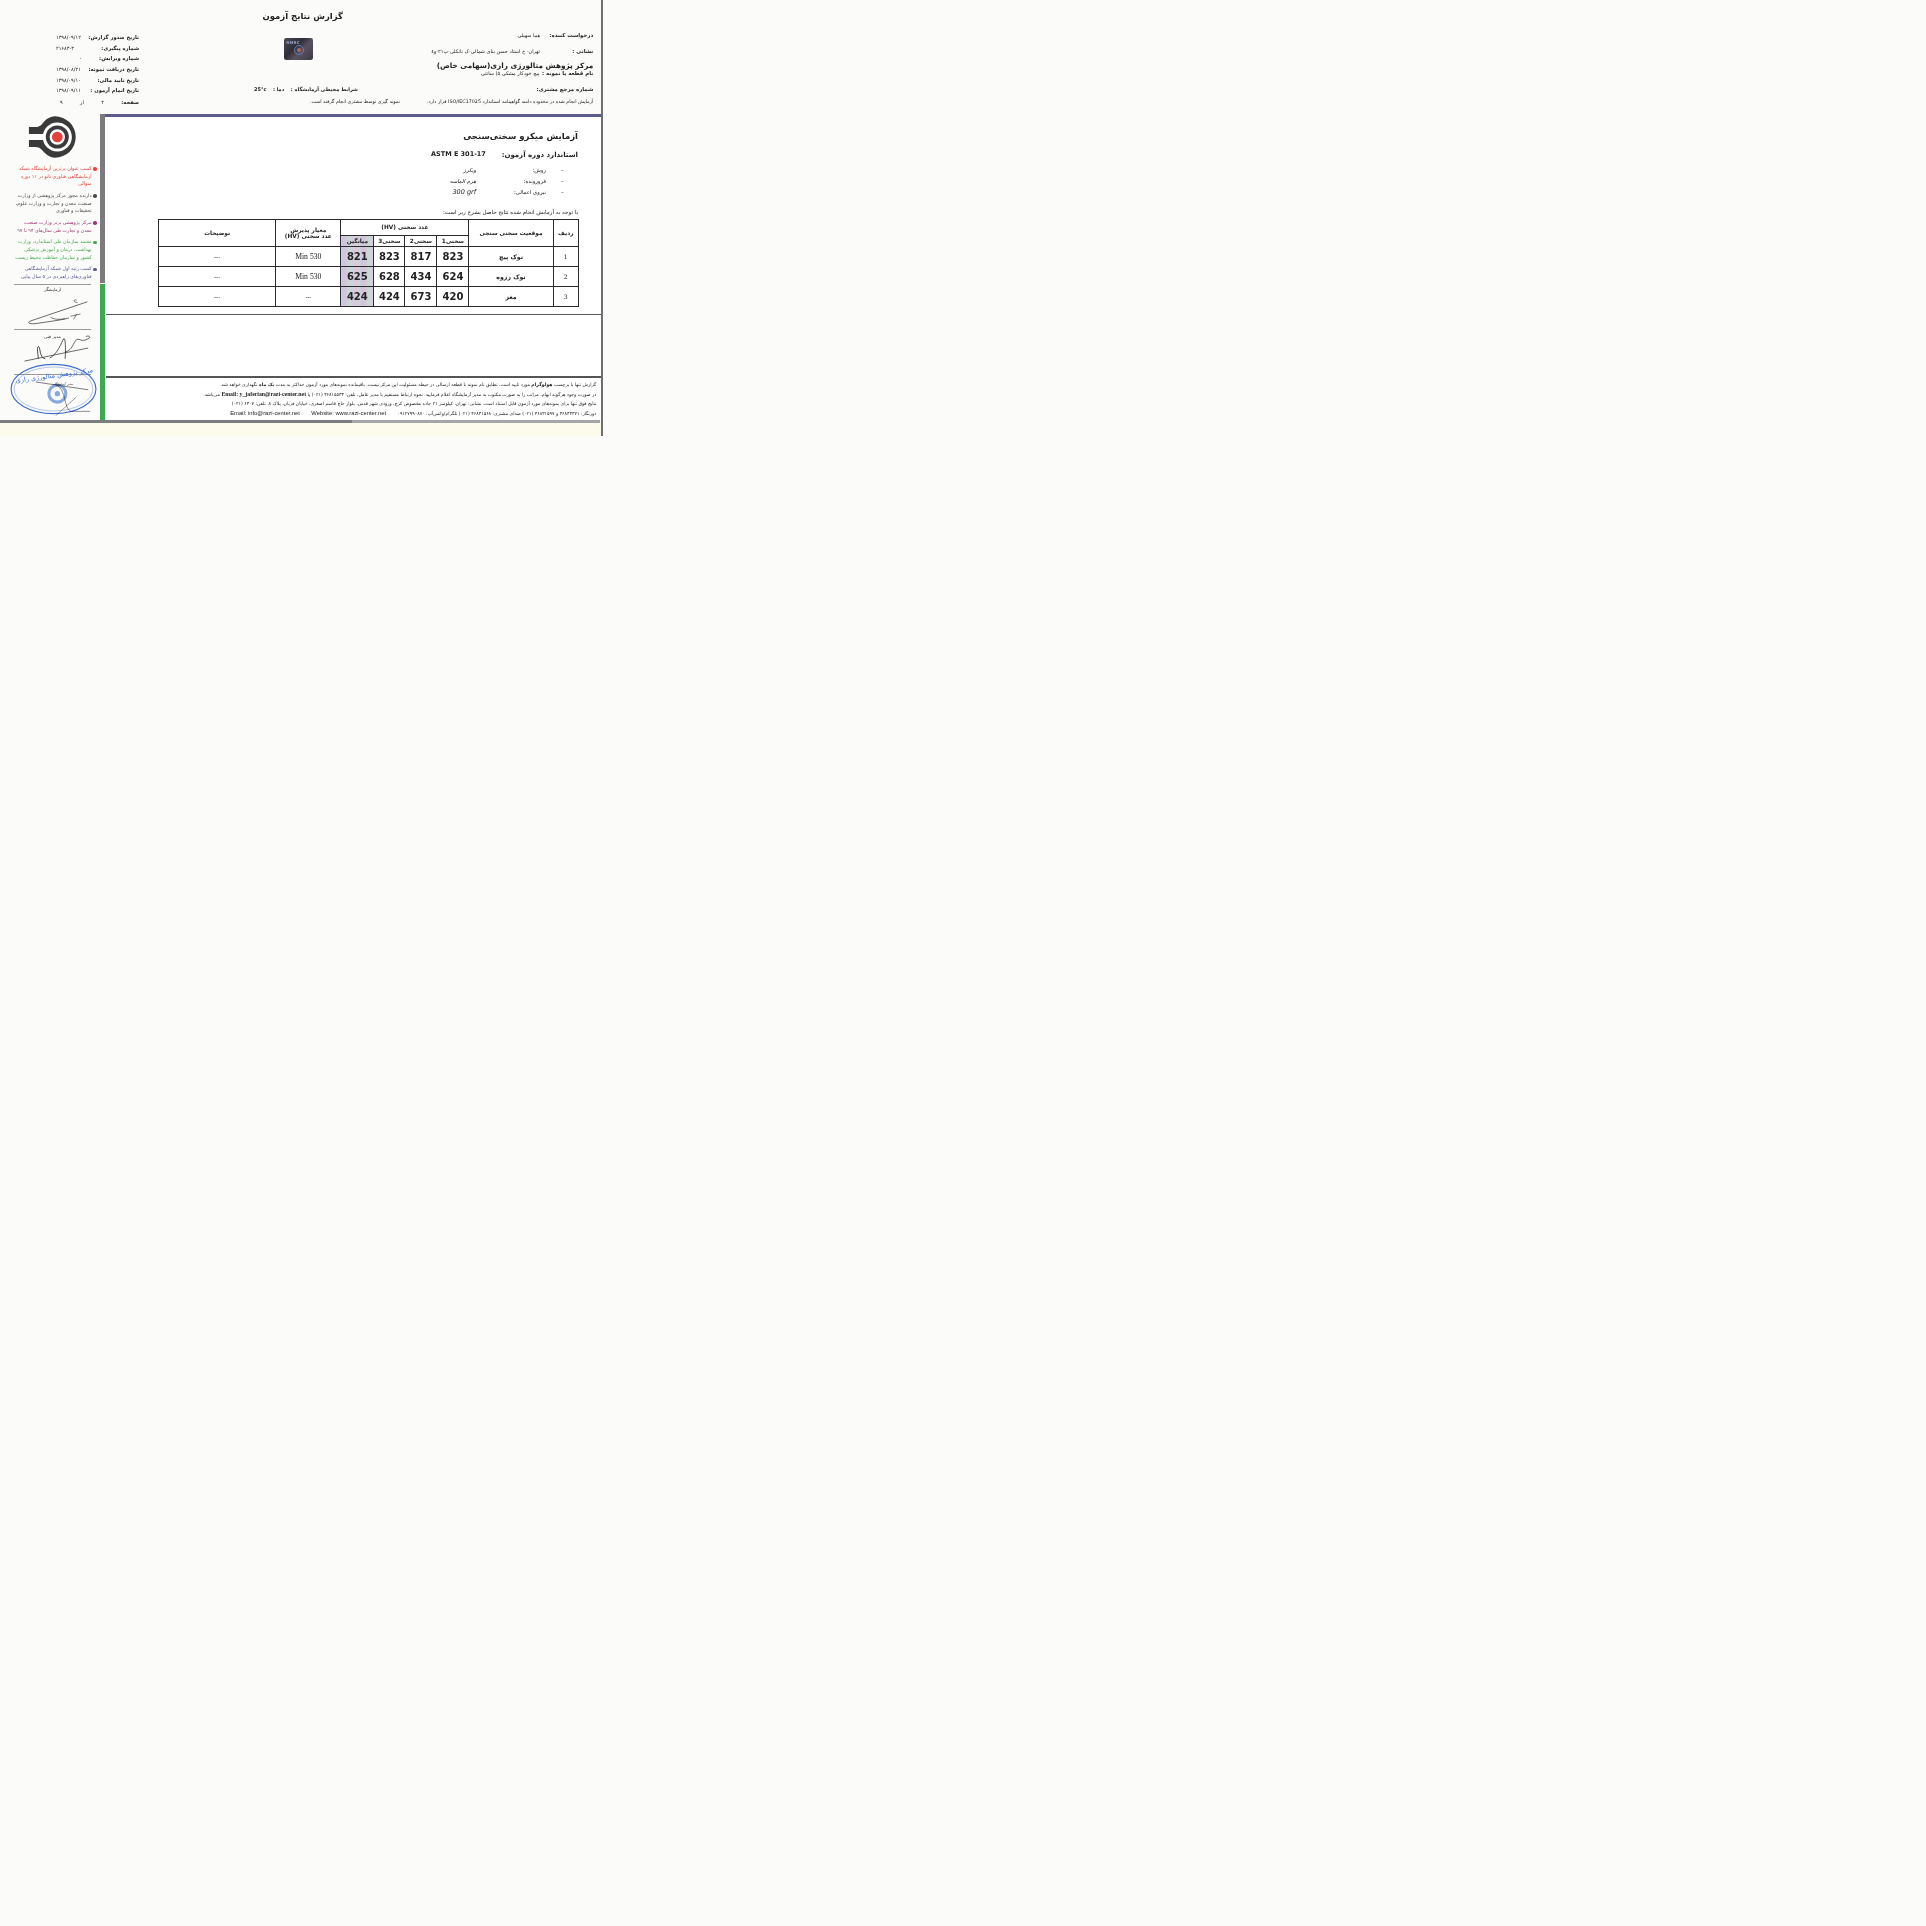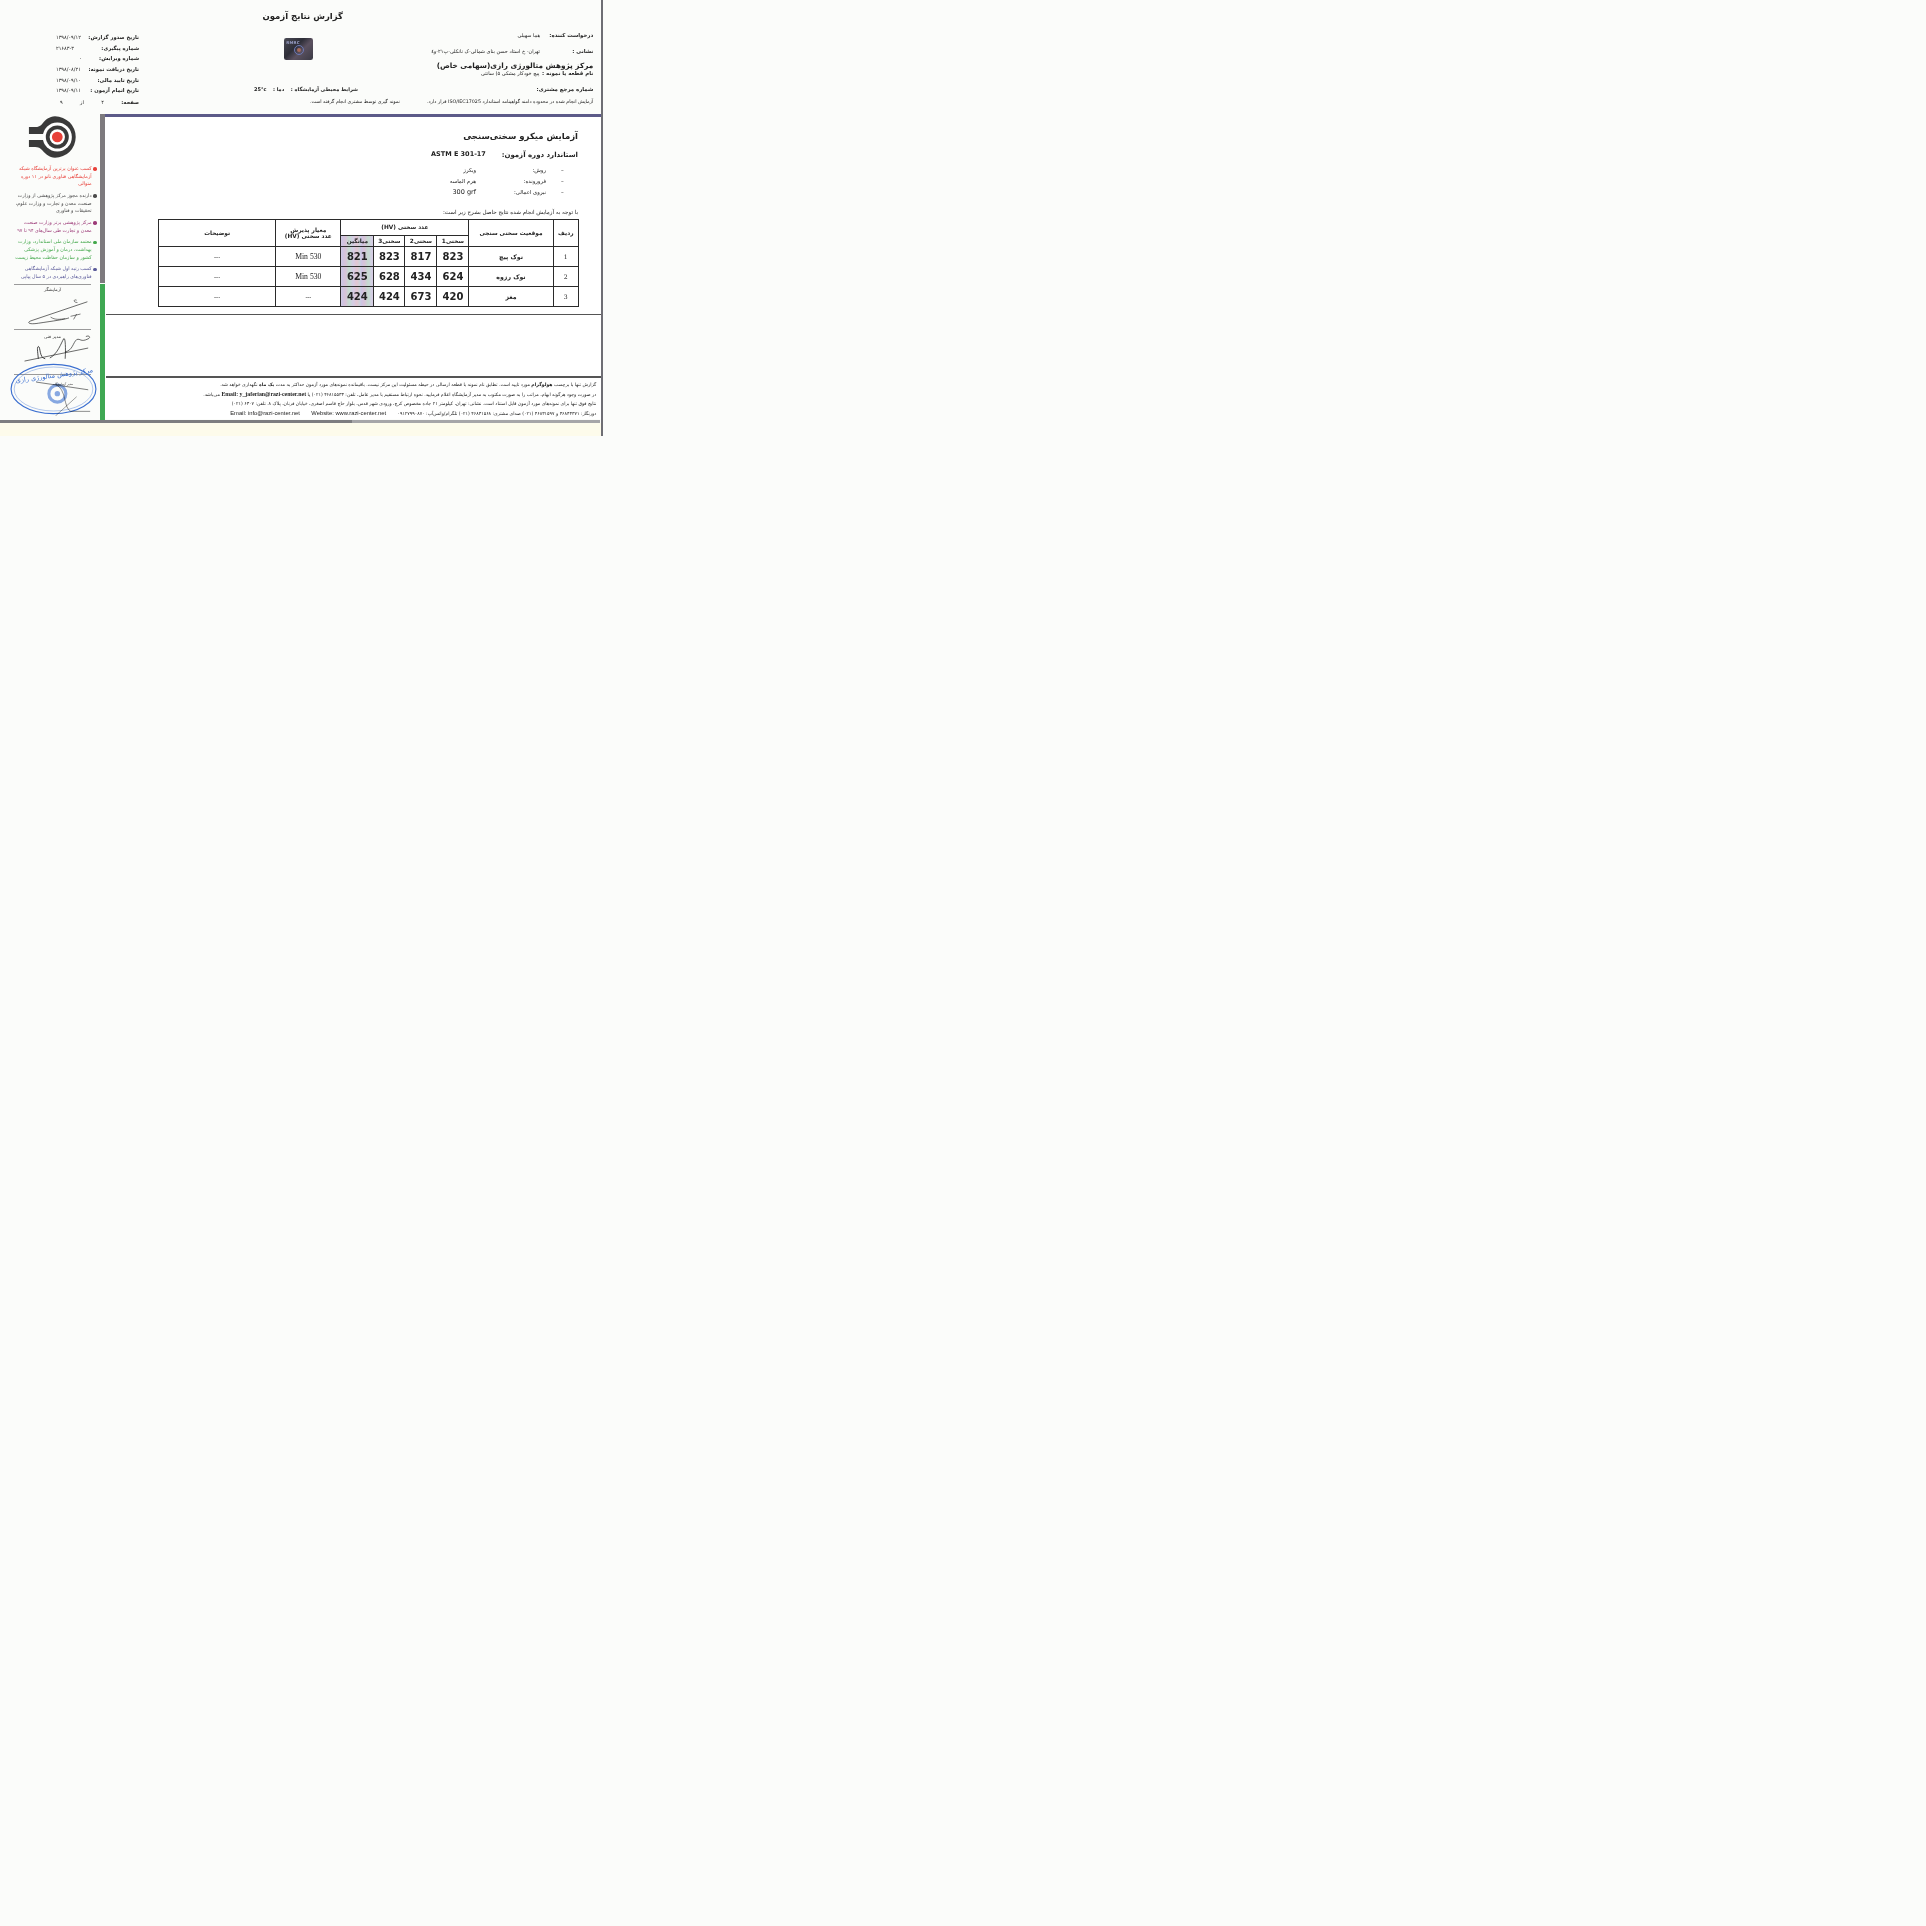--- a/index.html
+++ b/index.html
@@ -55,21 +55,21 @@
   .sig { left: 23px; width: 69px; }
   .stamp { left: 8.5px; top: 362px; width: 89px; height: 54px; }
 
   
   .test-title { right: 26px; top: 131px; font-size: 8.5px; font-weight: bold; white-space: nowrap; }
   .std-label { right: 26px; top: 151px; font-size: 7px; font-weight: bold; white-space: nowrap; }
   .std-value { left: 431px; top: 150px; font-size: 6.5px; font-weight: bold; white-space: nowrap; direction: ltr; }
   .param-row { font-size: 5.4px; white-space: nowrap; }
   .param-dash { left: 561px; }
   .param-label { right: 58px; direction: rtl; text-align: right; }
-  .param-value { right: 128px; direction: rtl; text-align: left; }
+  .param-value { right: 128px; direction: rtl; text-align: left; font-style: italic; }
   .intro-line { right: 26px; top: 209px; font-size: 5.6px; white-space: nowrap; }
 
   
   .results-table {
     position: absolute; left: 158px; top: 219px; width: 421px;
     border-collapse: collapse; direction: rtl;
     border: 1.2px solid #2b2b2b;
   }
   .results-table th, .results-table td {
     border: 0.4px solid #2b2b2b; text-align: center; vertical-align: middle; padding: 0;

